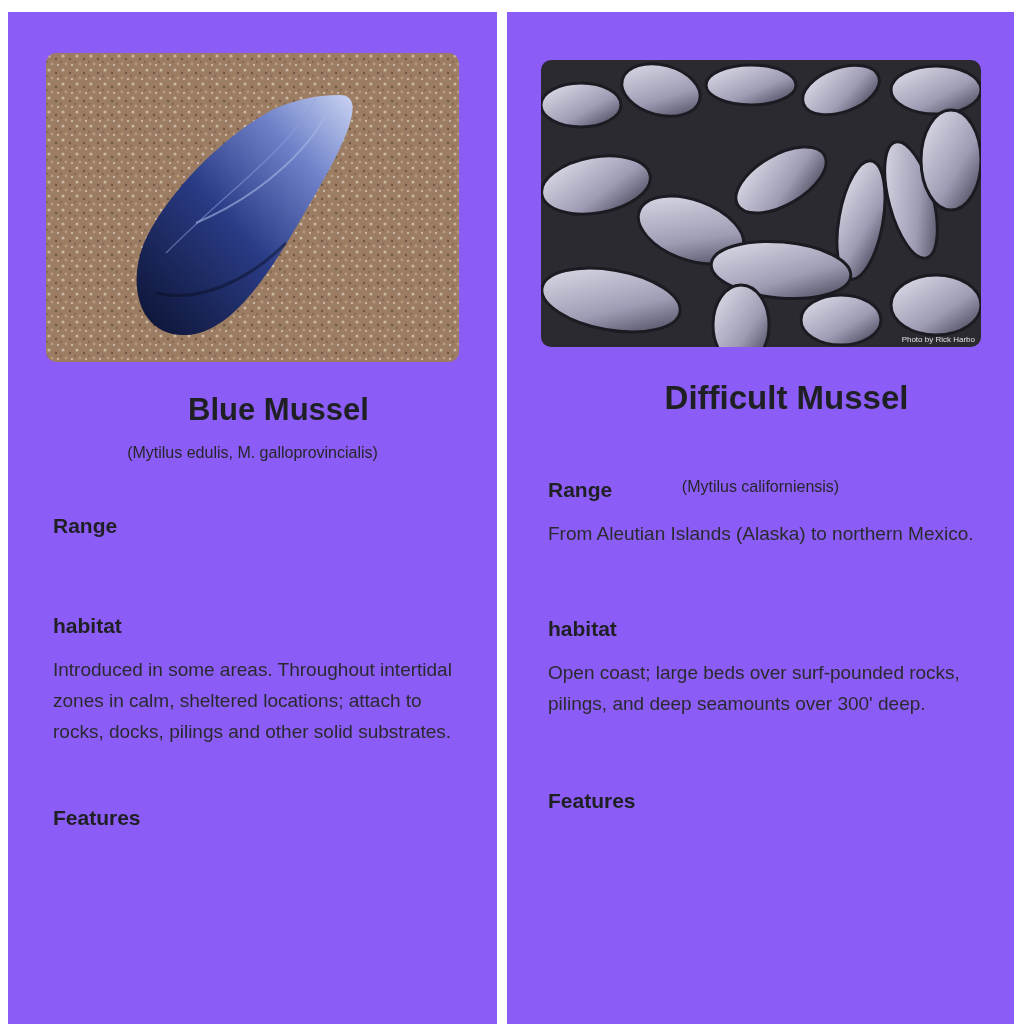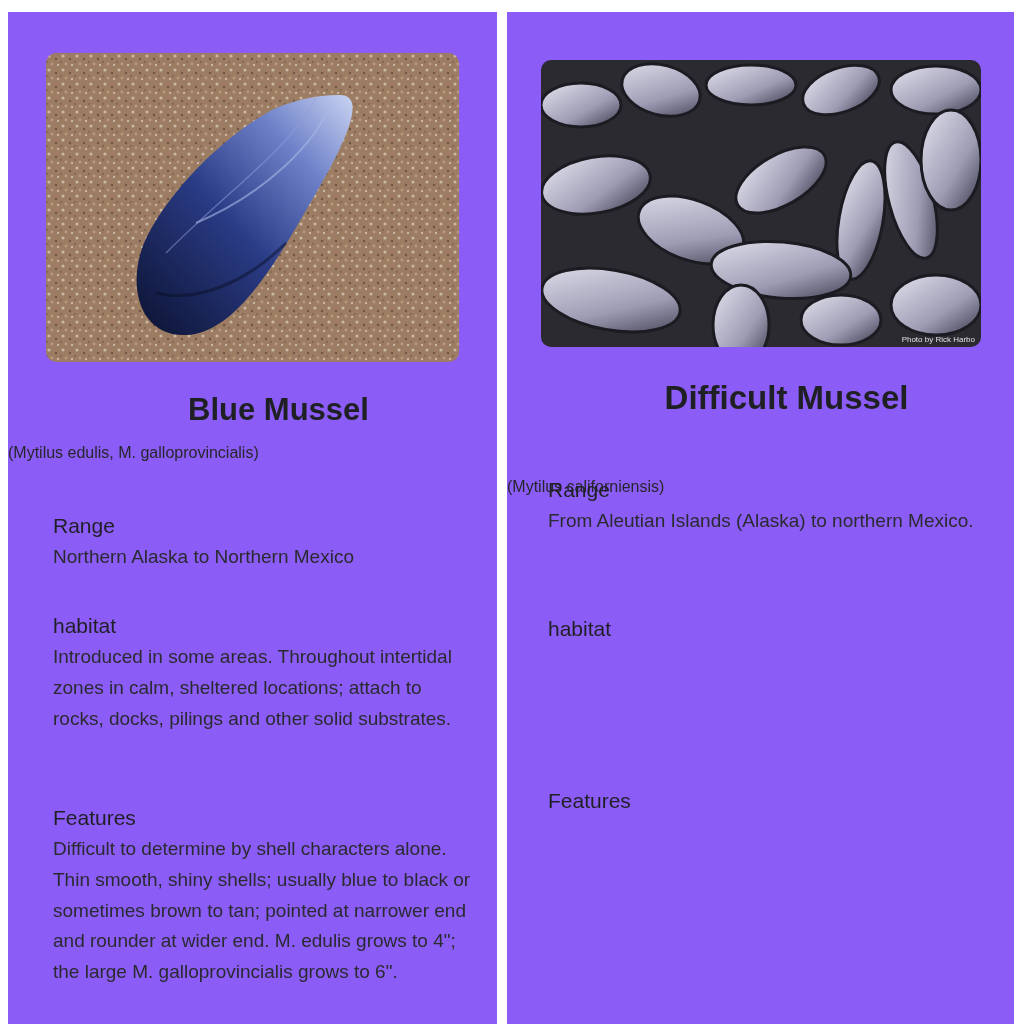--- a/index.html
+++ b/index.html
@@ -21,30 +21,30 @@
     position: absolute; right: 6px; bottom: 3px;
     font-size: 8px; color: rgba(255,255,255,0.85);
   }
   .title {
     position: absolute; left: 0; width: 100%; text-align: center;
     font-weight: bold; color: #1f2024; margin-left: 26px;
   }
   .left .title { top: 380px; font-size: 31px; }
   .right .title { top: 367px; font-size: 33px; }
   .sci {
-    position: absolute; left: 0; width: 100%; 
+    position: absolute; left: 0; width: 100%; text-align: center;
     font-size: 16px; color: #26272b; line-height: 30px;
   }
   .left .sci { top: 426px; }
   .right .sci { top: 420px; margin-top: 40px; }
   .section { position: absolute; }
   .left .section { left: 45px; width: 420px; }
   .right .section { left: 41px; width: 440px; }
-  .sec-head { font-size: 21px; font-weight: normal; color: #1f2024; line-height: 30px; }
-  .sec-body { font-size: 19px; color: #2a2b30; line-height: 30.8px; margin-top: 1px; }
+  .sec-head { font-size: 21px; font-weight: bold; color: #1f2024; line-height: 30px; }
+  .sec-body { font-size: 19px; color: #2a2b30; line-height: 30.8px; margin-top: 14px; }
 </style>
 </head>
 <body>
 
 <div class="card left">
   <div class="photo" title="Blue mussel shell lying on coarse sand">
     <svg viewBox="0 0 413 309" preserveAspectRatio="none">
       <defs>
         <pattern id="sand" width="14" height="14" patternUnits="userSpaceOnUse">
           <rect width="14" height="14" fill="#9c7d63"></rect>
@@ -67,29 +67,27 @@
       <path d="M270,45 C240,100 190,130 120,200" stroke="#8fa0dd" stroke-width="1.5" fill="none" opacity="0.5"></path>
       <path d="M110,240 C150,250 200,230 240,190" stroke="#0a0f26" stroke-width="3" fill="none" opacity="0.5"></path>
     </svg>
   </div>
   <div class="title">Blue Mussel</div>
   <div class="sci">
     <div>(Mytilus edulis, M. galloprovincialis)</div>
   </div>
   <div class="section" style="top:499px;">
     <div class="sec-head">Range</div>
-    <div class="sec-body">Northern Alaska to Northern Mexico</div>
   </div>
   <div class="section" style="top:599px;">
     <div class="sec-head">habitat</div>
     <div class="sec-body">Introduced in some areas. Throughout intertidal zones in calm, sheltered locations; attach to rocks, docks, pilings and other solid substrates.</div>
   </div>
   <div class="section" style="top:791px;">
     <div class="sec-head">Features</div>
-    <div class="sec-body">Difficult to determine by shell characters alone. Thin smooth, shiny shells; usually blue to black or sometimes brown to tan; pointed at narrower end and rounder at wider end. M. edulis grows to 4"; the large M. galloprovincialis grows to 6".</div>
   </div>
 </div>
 
 <div class="card right">
   <div class="photo" title="Bed of California mussels clustered on rocks">
     <svg viewBox="0 0 440 287" preserveAspectRatio="none">
       <defs>
         <linearGradient id="cm" x1="0" y1="0" x2="1" y2="1">
           <stop offset="0" stop-color="#e4e3ee"></stop>
           <stop offset="0.6" stop-color="#9d9cb4"></stop>
@@ -121,17 +119,18 @@
   <div class="title">Difficult Mussel</div>
   <div class="sci">
     <div>(Mytilus californiensis)</div>
   </div>
   <div class="section" style="top:463px;">
     <div class="sec-head">Range</div>
     <div class="sec-body">From Aleutian Islands (Alaska) to northern Mexico.</div>
   </div>
   <div class="section" style="top:602px;">
     <div class="sec-head">habitat</div>
+    <div class="sec-body">Open coast; large beds over surf-pounded rocks, pilings, and deep seamounts over 300' deep.</div>
   </div>
   <div class="section" style="top:774px;">
     <div class="sec-head">Features</div>
   </div>
 </div>
 
 </body></html>

